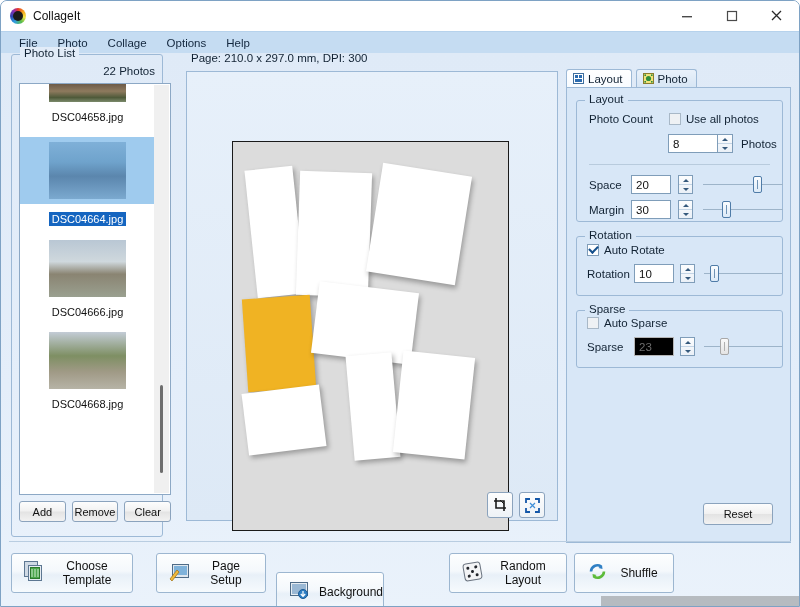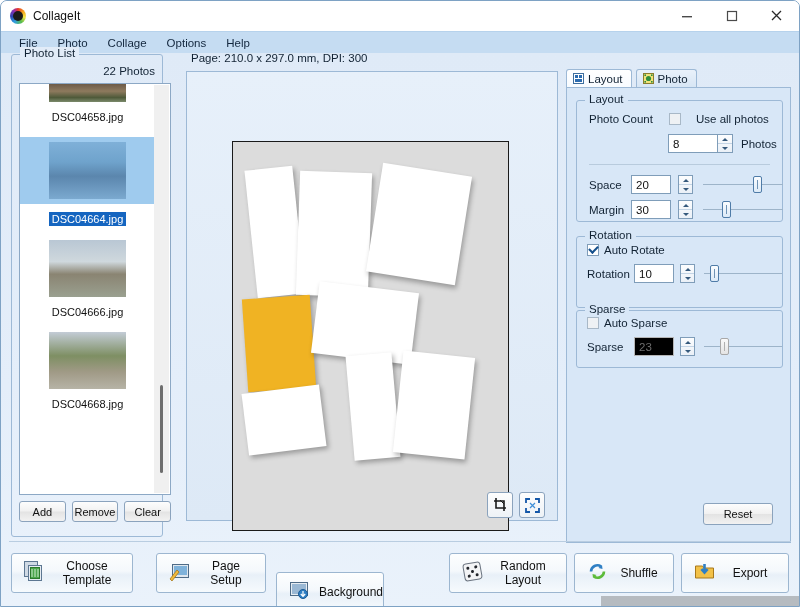--- a/index.html
+++ b/index.html
@@ -103,21 +103,21 @@
     border-radius:3px 3px 0 0;background:linear-gradient(180deg,#e9f1fa,#d6e5f4);
   }
   .tab.active{background:#fff;background:linear-gradient(180deg,#ffffff,#f7fbff);}
   .tabpage{
     position:absolute;left:0;top:18px;width:225px;height:456px;
     background:#d8e7f7;border:1px solid #9db9d6;
   }
   .tabpage .groupbox{background:transparent;}
   .tabpage .gb-title{background:#d8e7f7;}
   #layout-group{left:9px;top:12px;width:207px;height:122px;}
-  #rotation-group{left:9px;top:148px;width:207px;height:72px;}
+  #rotation-group{left:9px;top:148px;width:207px;height:60px;}
   #sparse-group{left:9px;top:222px;width:207px;height:58px;}
   .row{position:absolute;display:flex;align-items:center;}
   .lbl{font-size:11.5px;color:#123;}
   .numbox{
     width:40px;height:19px;background:#fff;border:1px solid #7f9db9;
     font-size:11.5px;color:#111;display:flex;align-items:center;padding-left:4px;
   }
   .numbox.disabled{background:#000000;color:#6d6d6d;border-color:#b5b5b5;}
   .spin{width:15px;height:19px;border:1px solid #7f9db9;border-left:none;
     display:flex;flex-direction:column;background:linear-gradient(180deg,#fcfdfe,#eaf0f7);}
@@ -316,21 +316,21 @@
       </div>
 
       <div class="tabpage">
 
         <div class="groupbox" id="layout-group">
           <div class="gb-title">Layout</div>
 
           <div class="row" style="left:12px;top:12px;">
             <span class="lbl">Photo Count</span>
           </div>
-          <div class="row" style="left:92px;top:12px;gap:15px;">
+          <div class="row" style="left:92px;top:12px;gap:5px;">
             <span class="cbox off"></span>
             <span class="lbl">Use all photos</span>
           </div>
 
           <div class="row" style="left:91px;top:33px;">
             <span class="numbox" style="width:50px;">8</span>
             <span class="spin">
               <div>
                   <i class="arrow-u"></i>
                 </div>
@@ -492,29 +492,20 @@
         <svg width="21" height="21" viewBox="0 0 21 21">
           <path d="M4 10.5 A6.5 6.5 0 0 1 14 5.3" stroke="#2f7fc4" stroke-width="2.6" fill="none"></path>
           <path d="M15 4 l0.5 4 l-4 -1 Z" fill="#2f7fc4"></path>
           <path d="M17 10.5 A6.5 6.5 0 0 1 7 15.7" stroke="#5cbb3a" stroke-width="2.6" fill="none"></path>
           <path d="M6 17 l-0.5 -4 l4 1 Z" fill="#5cbb3a"></path>
         </svg>
       </span>
       <span class="t">Shuffle</span>
     </div>
 
-    <div class="bigbtn" style="left:680px;top:500px;width:108px;">
-      <span>
-        <svg width="21" height="21" viewBox="0 0 21 21">
-          <path d="M1.5 5 h7 l1.6 2 h9.4 v10 h-18 Z" fill="#f2c148" stroke="#a8791c"></path>
-          <path d="M10.5 3 v8 M7.4 8.2 l3.1 3.4 l3.1 -3.4" stroke="#2f7fc4" stroke-width="2.6" fill="none"></path>
-        </svg>
-      </span>
-      <span class="t">Export</span>
-    </div>
 
     <div class="wm">
       
       
     </div>
 
   </div>
 </div>
 
 </body></html>

